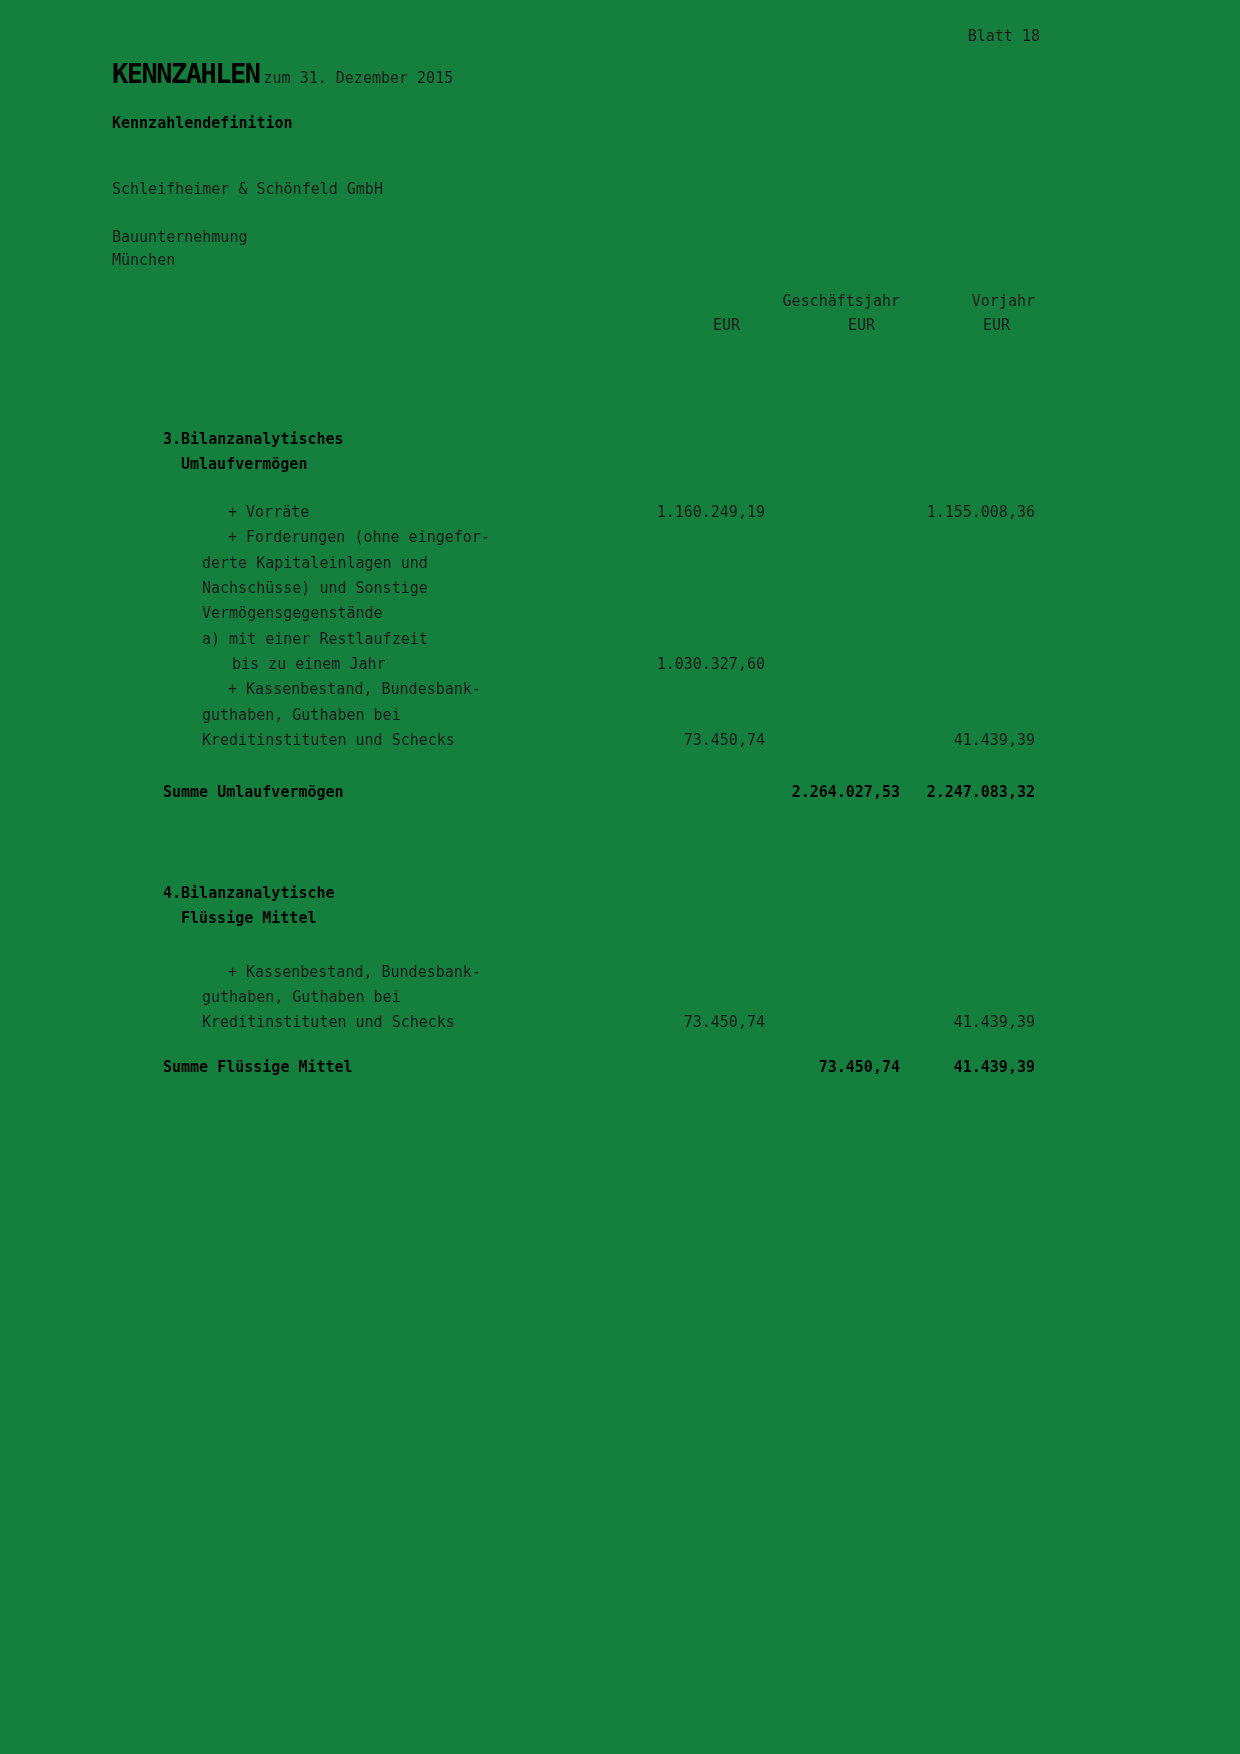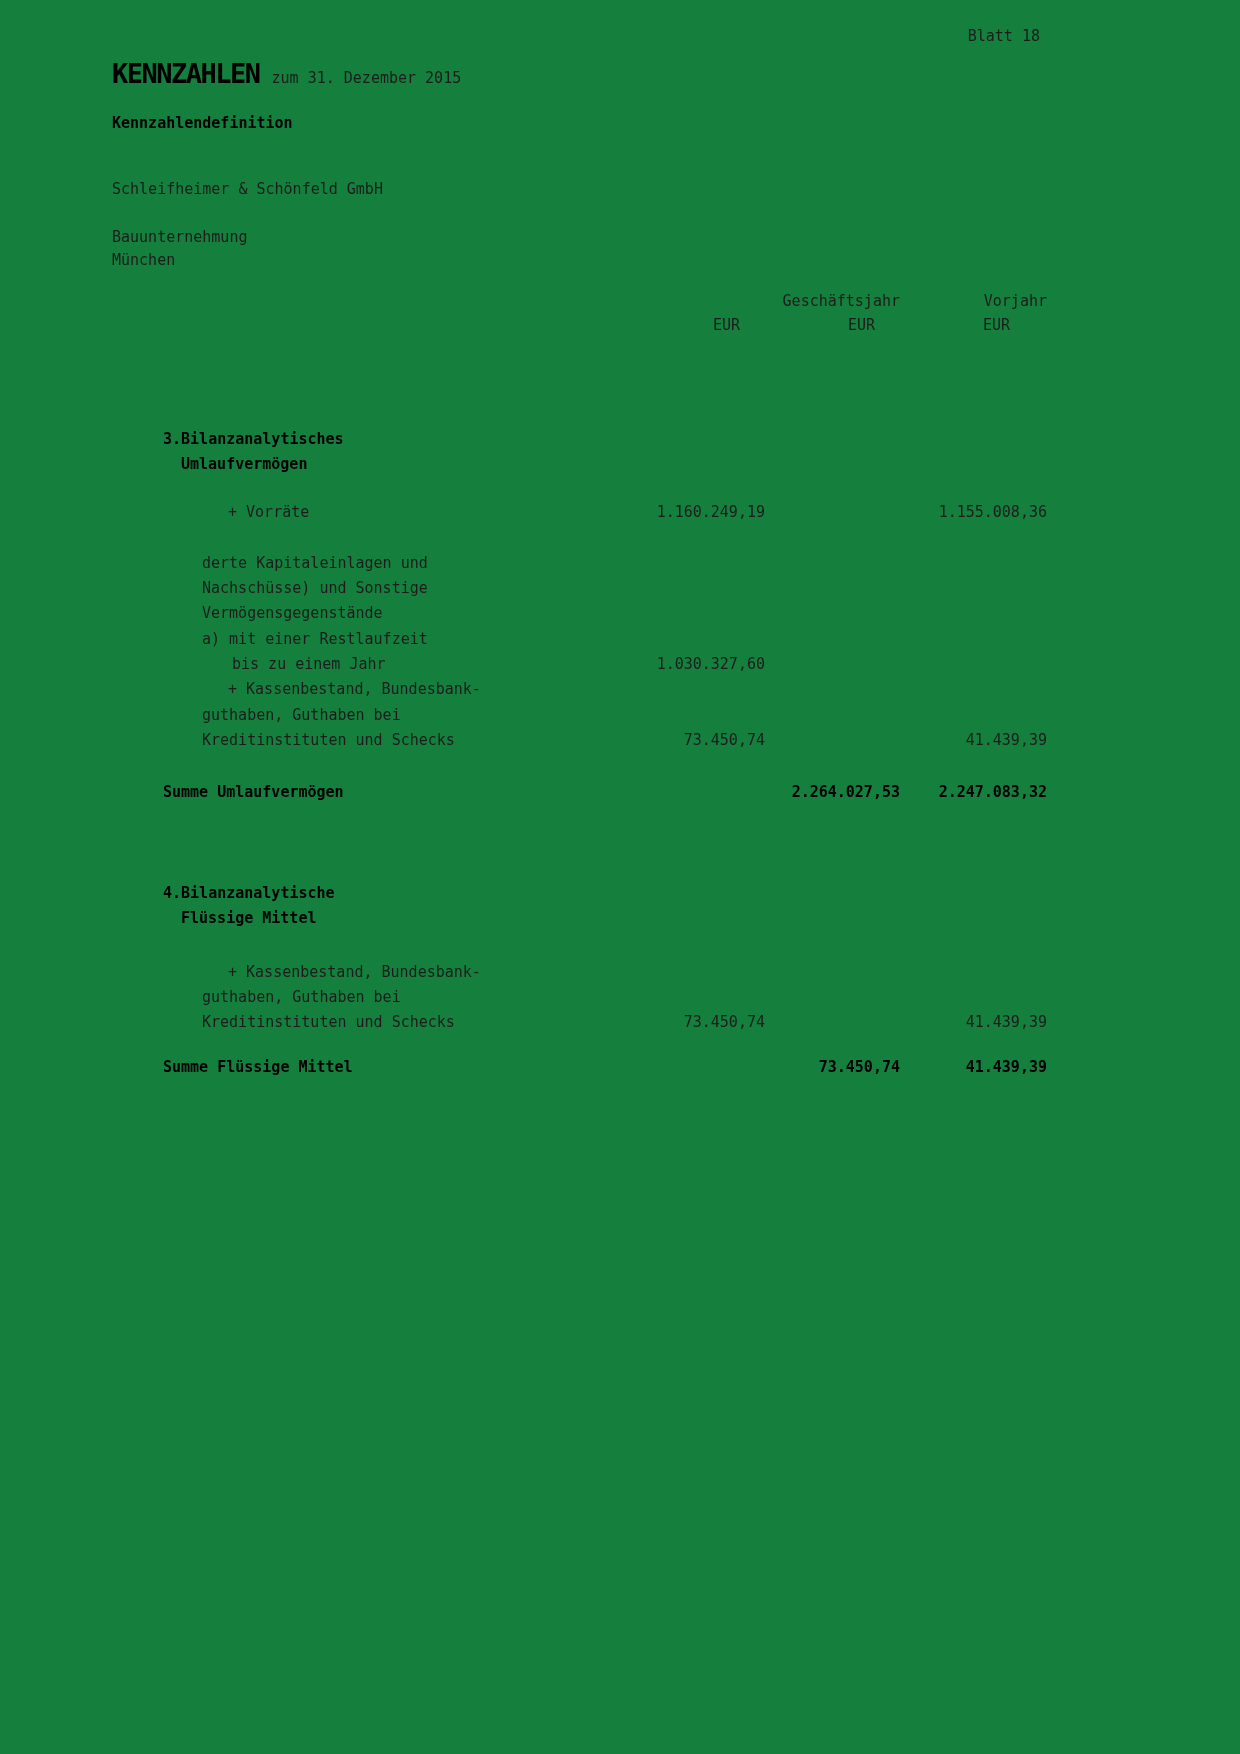--- a/index.html
+++ b/index.html
@@ -12,33 +12,33 @@
     color:#1c1c1c;
     overflow:hidden;
   }
   .abs{position:absolute;white-space:pre;}
   .bold{font-weight:bold;color:#000;}
   .title{
     font-family:"DejaVu Sans Mono","Liberation Mono",monospace;
     font-weight:bold;color:#000;
     font-size:27px;letter-spacing:-1.5px;
   }
-  .subtitle{font-size:15px;color:#1c1c1c;letter-spacing:0;margin-left:12px;}
+  .subtitle{font-size:15px;color:#1c1c1c;letter-spacing:0;margin-left:4px;}
   .titlebar{display:flex;align-items:baseline;}
   .row{position:absolute;left:0;width:1100px;height:22px;}
   .lbl{position:absolute;top:0;white-space:pre;}
   .i0{left:184px;margin-left:44px;}
   .i1{left:202px;}
   .i2{left:232px;}
   .isec{left:163px;}
   .isec2{left:181px;}
   .num{position:absolute;left:0;top:0;text-align:right;white-space:pre;}
   .c1{width:765px;}
   .c2{width:900px;}
-  .c3{width:1035px;padding-left:12px;}
+  .c3{width:1035px;}
   .e1{width:740px;}
   .e2{width:875px;}
   .e3{width:1010px;}
   .right-block{position:absolute;left:0;text-align:right;white-space:pre;}
 </style>
 </head>
 <body>
 
 <div class="sheet">
 
@@ -69,20 +69,23 @@
     <span class="lbl isec">3.Bilanzanalytisches</span>
   </div>
   <div class="row bold" style="top:455px;">
     <span class="lbl isec2">Umlaufvermögen</span>
   </div>
 
   <div class="row" style="top:503px;">
     <span class="lbl i0">+ Vorräte</span>
     <span class="num c1">1.160.249,19</span>
     <span class="num c3">1.155.008,36</span>
+  </div>
+  <div class="row" style="top:528px;">
+    <span class="lbl i0">+ Forderungen (ohne eingefor-</span>
   </div>
   <div class="row" style="top:554px;">
     <span class="lbl i1">derte Kapitaleinlagen und</span>
   </div>
   <div class="row" style="top:604px;">
     <span class="lbl i1">Vermögensgegenstände</span>
   </div>
   <div class="row" style="top:579px;">
     <span class="lbl i1">Nachschüsse) und Sonstige</span>
   </div>

